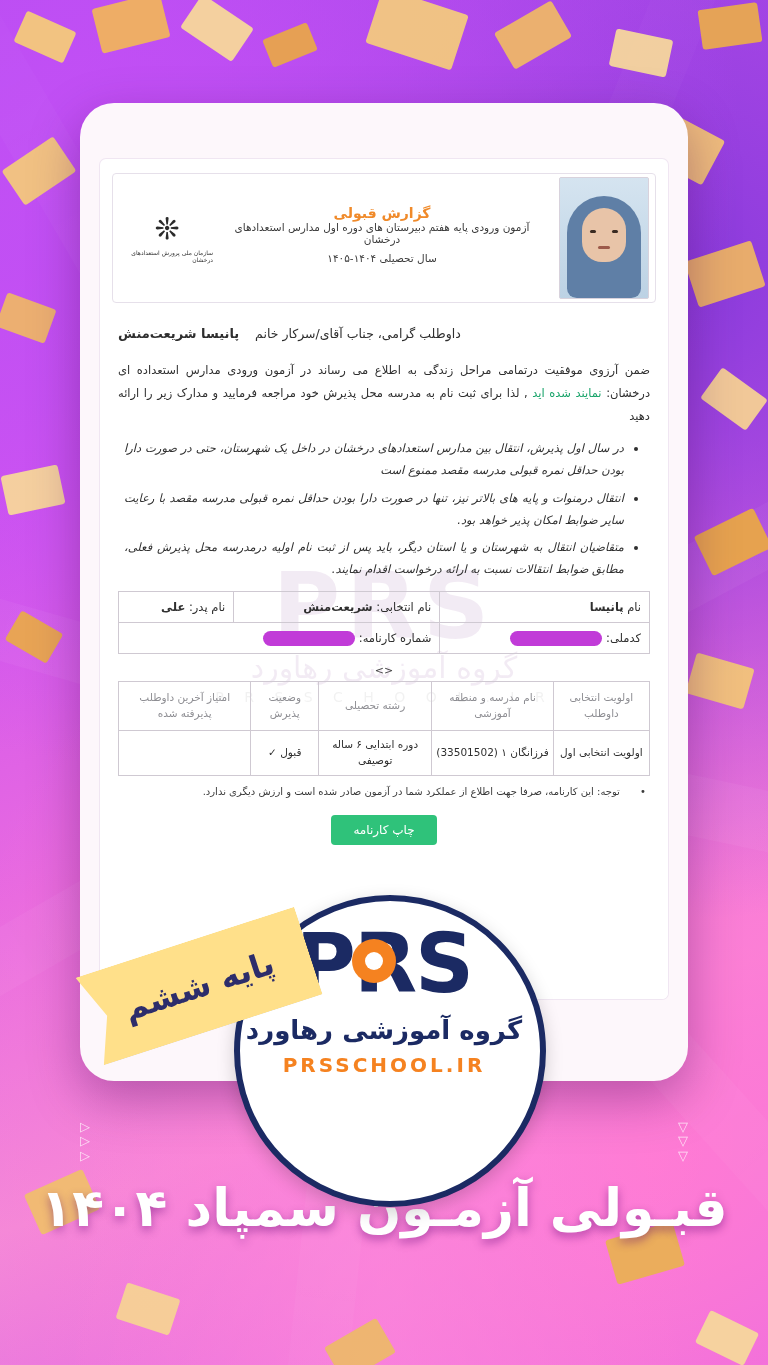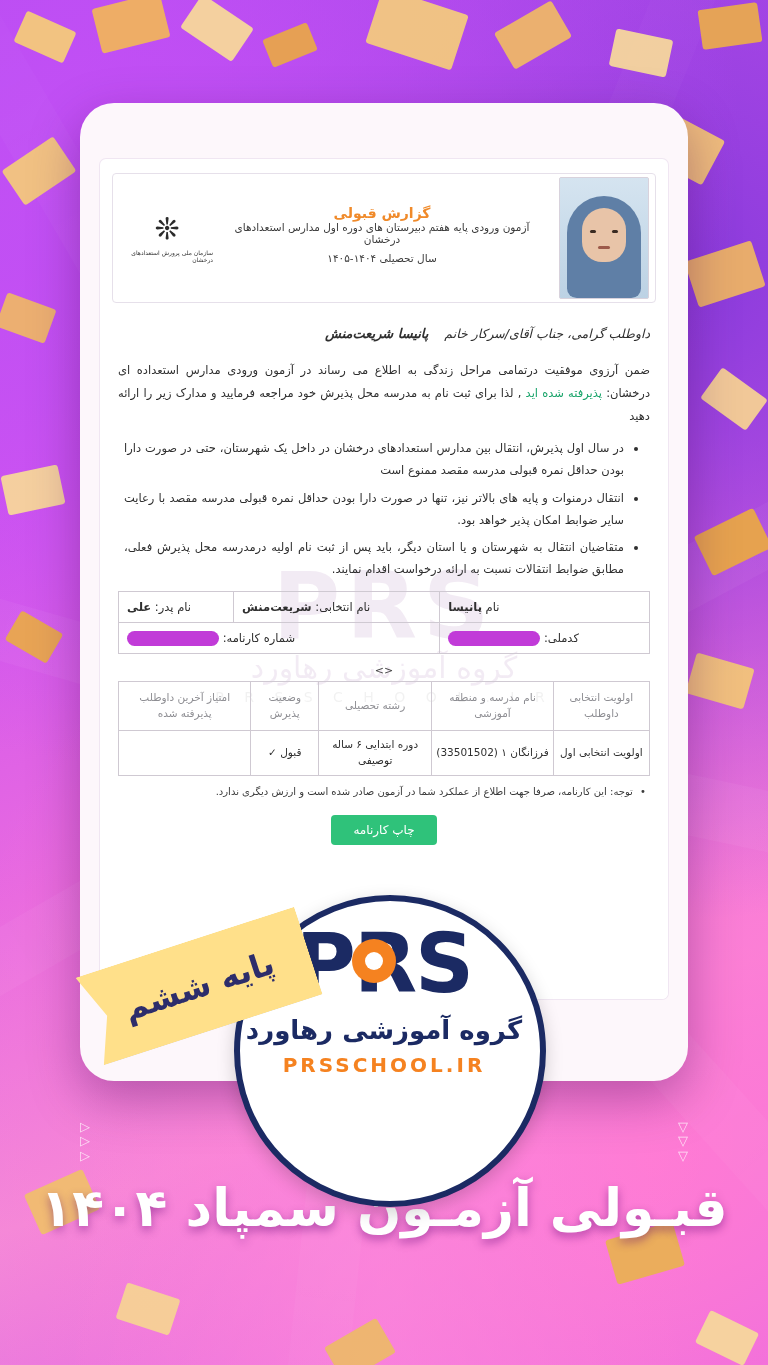--- a/index.html
+++ b/index.html
@@ -56,40 +56,40 @@
      background:#9c5a4a;border-radius:2px;}
   .head-center{flex:1;text-align:center;padding:0 6px;}
   .head-title{color:#f08a2a;font-size:14px;font-weight:bold;}
   .head-line{color:#3b3b3b;font-size:10.5px;margin-bottom:7px;}
   .logo-box{width:92px;display:flex;flex-direction:column;align-items:center;justify-content:center;
      margin-left:8px;}
   .logo-mark{font-size:30px;color:#2b2b2b;line-height:1;}
   .logo-cap{font-size:6px;color:#333;margin-top:5px;letter-spacing:.3px;}
   
   .body-wrap{position:relative;z-index:1;padding:12px 18px 0 18px;font-size:11.5px;color:#2f2f2f;line-height:2;}
-  .greet{text-align:right;font-size:12.5px;margin:6px 0 12px;font-style:italic;}
+  .greet{text-align:left;font-size:12.5px;margin:6px 0 12px;}
   .greet b{font-size:13px;}
   .accept{color:#19a46a;}
   .para{margin:0 0 10px;text-align:justify;}
   .note-title{font-weight:bold;margin:12px 0 4px;}
   ul.notes{margin:0 26px 6px 6px;padding:0;}
-  ul.notes li{margin-bottom:6px;text-align:justify;line-height:1.9;}
+  ul.notes li{margin-bottom:6px;text-align:justify;line-height:1.9;font-style:italic;}
   
   .tbl{width:calc(100% - 36px);margin:10px 18px 0;border-collapse:collapse;position:relative;z-index:1;
        font-size:11.5px;}
-  .tbl td{border:1px solid #cfc9d2;height:30px;padding:0 8px;text-align:left;color:#2f2f2f;}
+  .tbl td{border:1px solid #cfc9d2;height:30px;padding:0 8px;text-align:right;color:#2f2f2f;}
   .redact{display:inline-block;width:92px;height:15px;background:#c13bd8;border-radius:8px;vertical-align:middle;}
   .lt{font-size:11px;color:#444;text-align:center;margin:10px 0 2px;position:relative;z-index:1;}
   
   .rtbl{width:calc(100% - 36px);margin:4px 18px 0;border-collapse:collapse;position:relative;z-index:1;font-size:10.5px;}
   .rtbl th{border:1px solid #cfc9d2;height:44px;color:#8e8e93;font-weight:normal;padding:2px 4px;line-height:1.5;}
   .rtbl td{border:1px solid #cfc9d2;height:40px;text-align:center;color:#2f2f2f;padding:2px 4px;line-height:1.5;}
   .ok{color:#19a46a;}
   .foot-note{margin:10px 22px 0;font-size:10px;color:#3a3a3a;position:relative;z-index:1;}
-  .foot-note span{margin-left:4px;}
+  .foot-note span{margin-left:17px;}
   .btn-wrap{text-align:center;margin-top:18px;position:relative;z-index:1;}
   .print-btn{display:inline-block;background:#2fc27a;color:#fff;border:none;border-radius:4px;
      padding:8px 22px;font-size:12px;cursor:pointer;font-family:inherit;}
   
   .prs{position:absolute;left:50%;transform:translateX(-50%);top:895px;width:300px;height:230px;z-index:5;}
   .prs-circle{position:absolute;left:0;top:0;width:300px;height:300px;border-radius:50%;
      background:#fff;border:6px solid #1b2a63;box-shadow:0 6px 18px rgba(0,0,0,.18);}
   .prs-word{position:absolute;left:0;right:0;top:28px;text-align:center;font-size:82px;font-weight:bold;
      color:#1b2a63;letter-spacing:-2px;line-height:1;}
   .prs-dot{position:absolute;left:118px;top:44px;width:44px;height:44px;border-radius:50%;
@@ -182,21 +182,21 @@
 
       <div class="body-wrap">
         <div class="greet">
           <span>داوطلب گرامی، جناب آقای/سرکار خانم</span>
           &nbsp;&nbsp;
           <b>پانیسا شریعت‌منش</b>
         </div>
 
         <p class="para">
           <span>ضمن آرزوی موفقیت درتمامی مراحل زندگی به اطلاع می رساند در آزمون ورودی مدارس استعداده ای درخشان:</span>
-          <span class="accept">پذیرفته شده اید</span>
+          <span class="accept">نمایند شده اید</span>
           <span>, لذا برای ثبت نام به مدرسه محل پذیرش خود مراجعه فرمایید و مدارک زیر را ارائه دهید</span>
         </p>
 
 
         <ul class="notes">
           <li>در سال اول پذیرش، انتقال بین مدارس استعدادهای درخشان در داخل یک شهرستان، حتی در صورت دارا بودن حداقل نمره قبولی مدرسه مقصد ممنوع است</li>
           <li>انتقال درمنوات و پایه های بالاتر نیز، تنها در صورت دارا بودن حداقل نمره قبولی مدرسه مقصد با رعایت سایر ضوابط امکان پذیر خواهد بود.</li>
           <li>متقاضیان انتقال به شهرستان و یا استان دیگر، باید پس از ثبت نام اولیه درمدرسه محل پذیرش فعلی، مطابق ضوابط انتقالات نسبت به ارائه درخواست اقدام نمایند.</li>
         </ul>
       </div>

